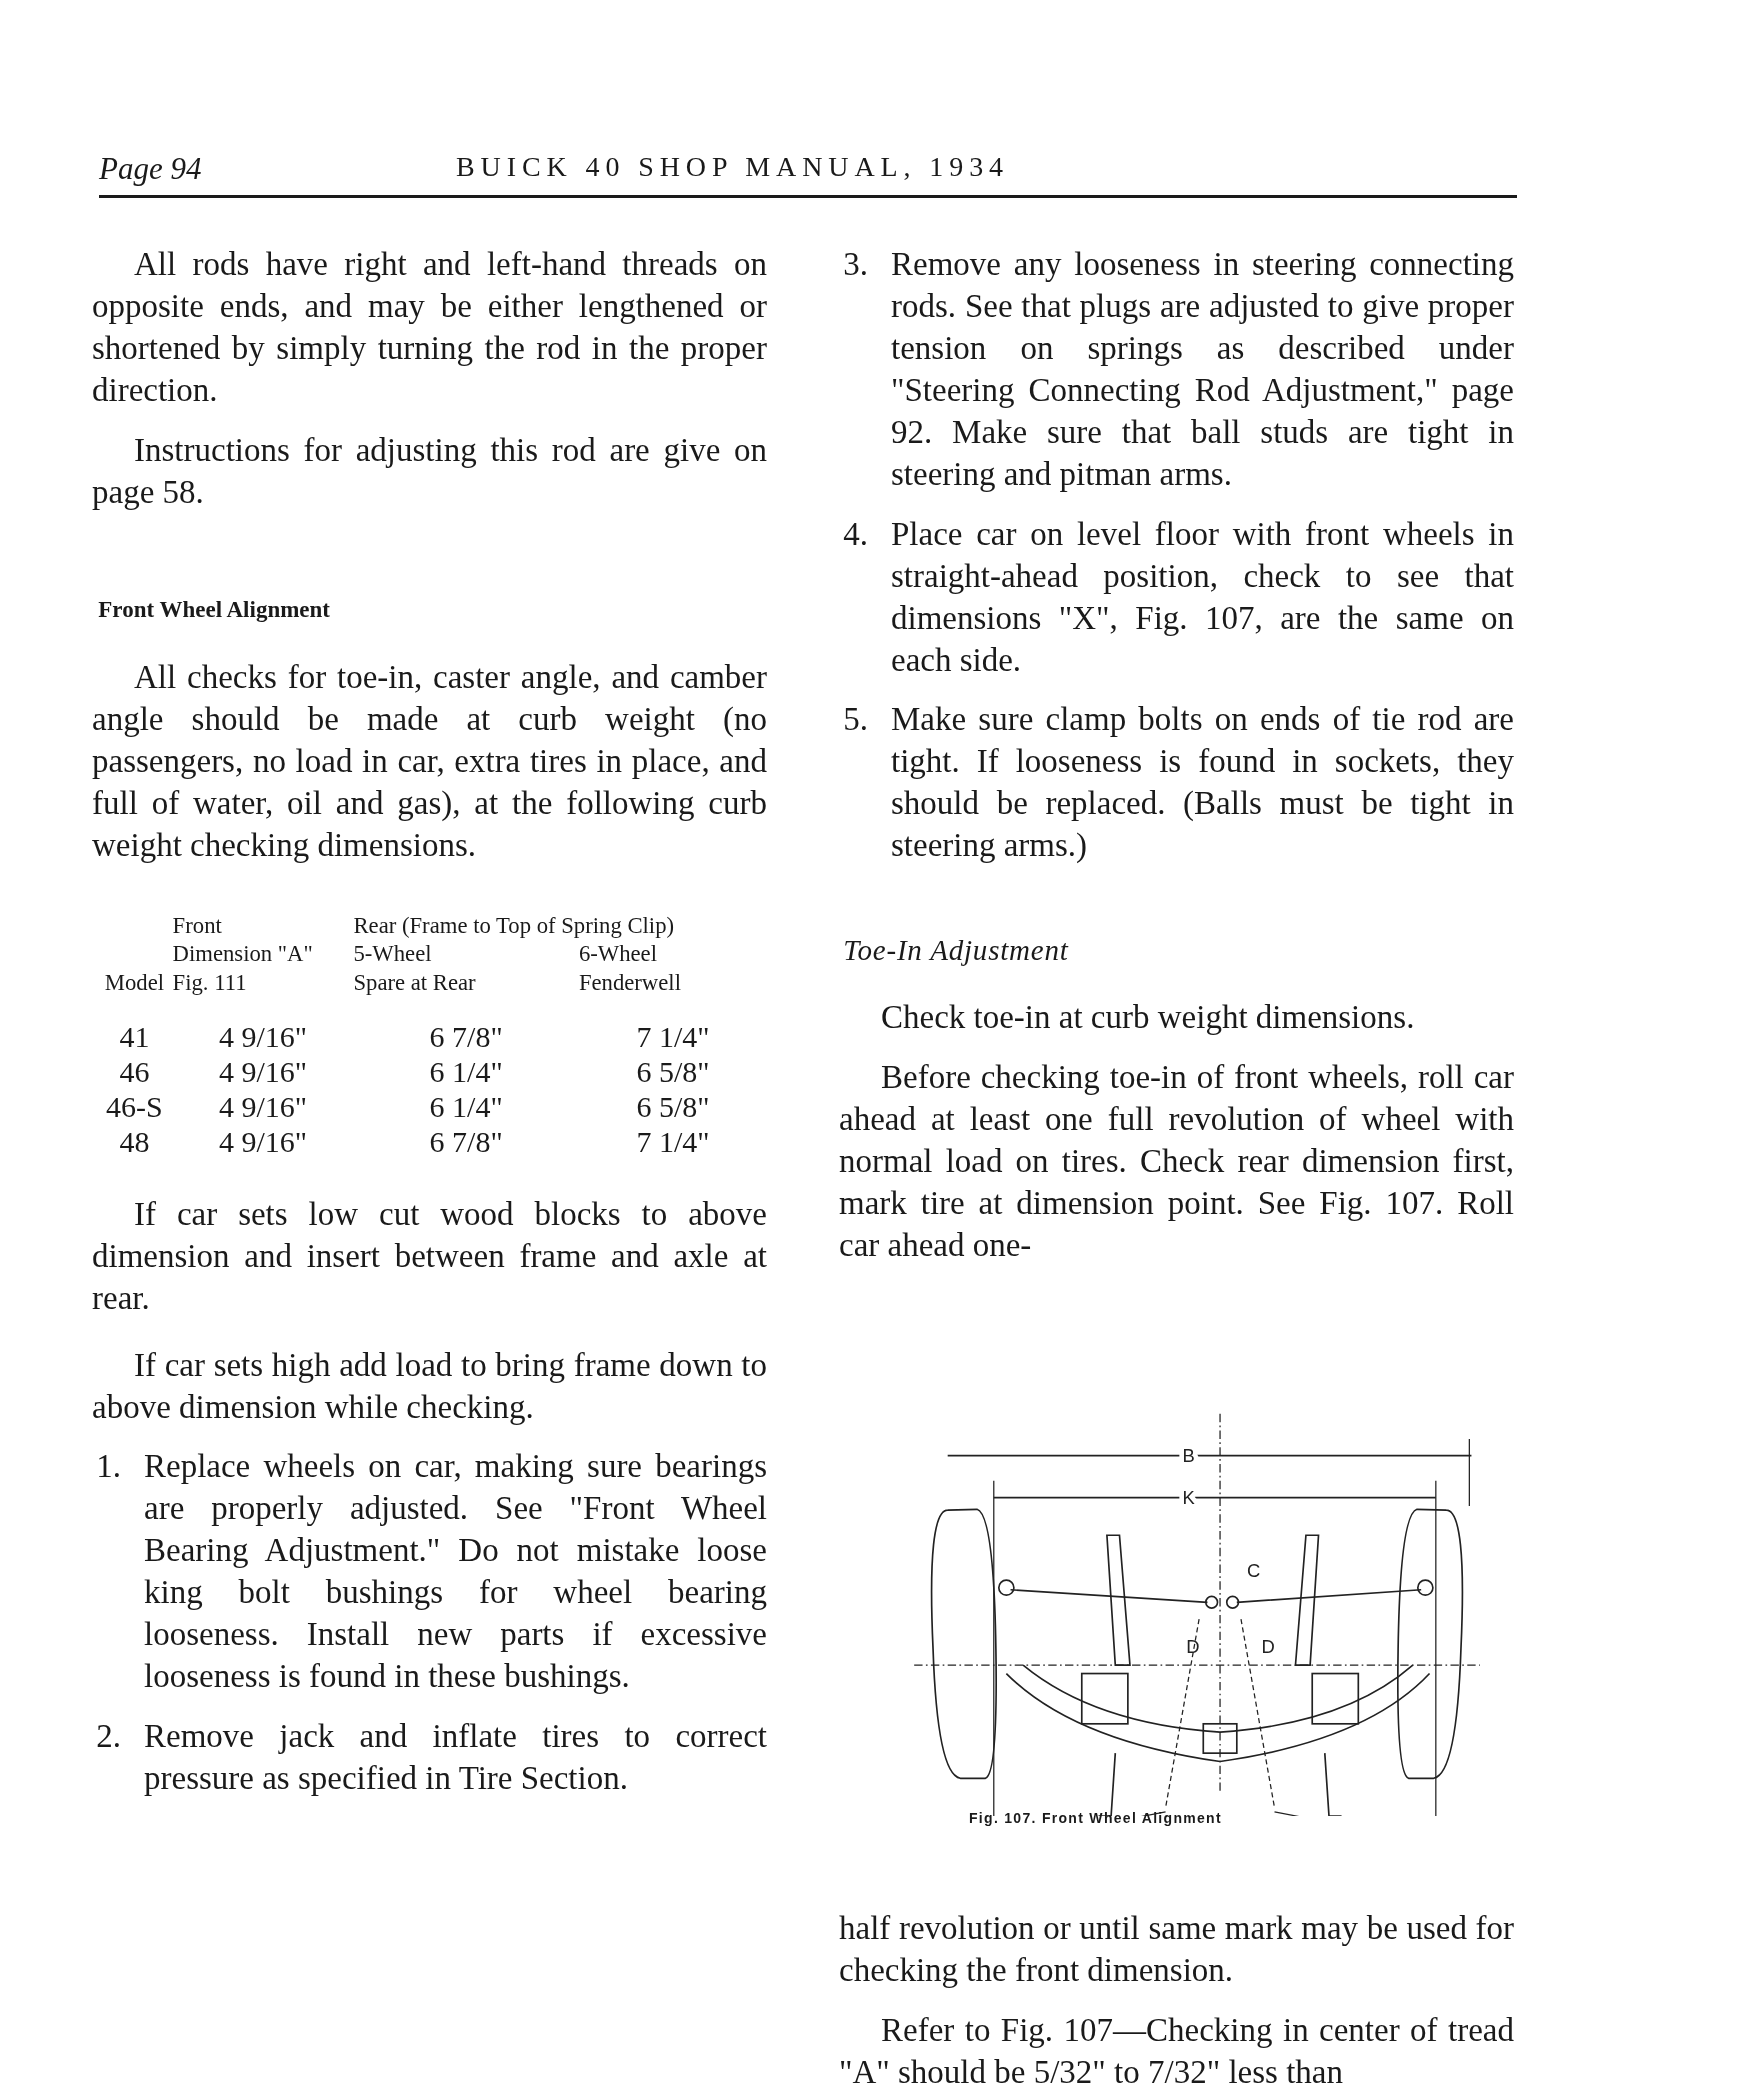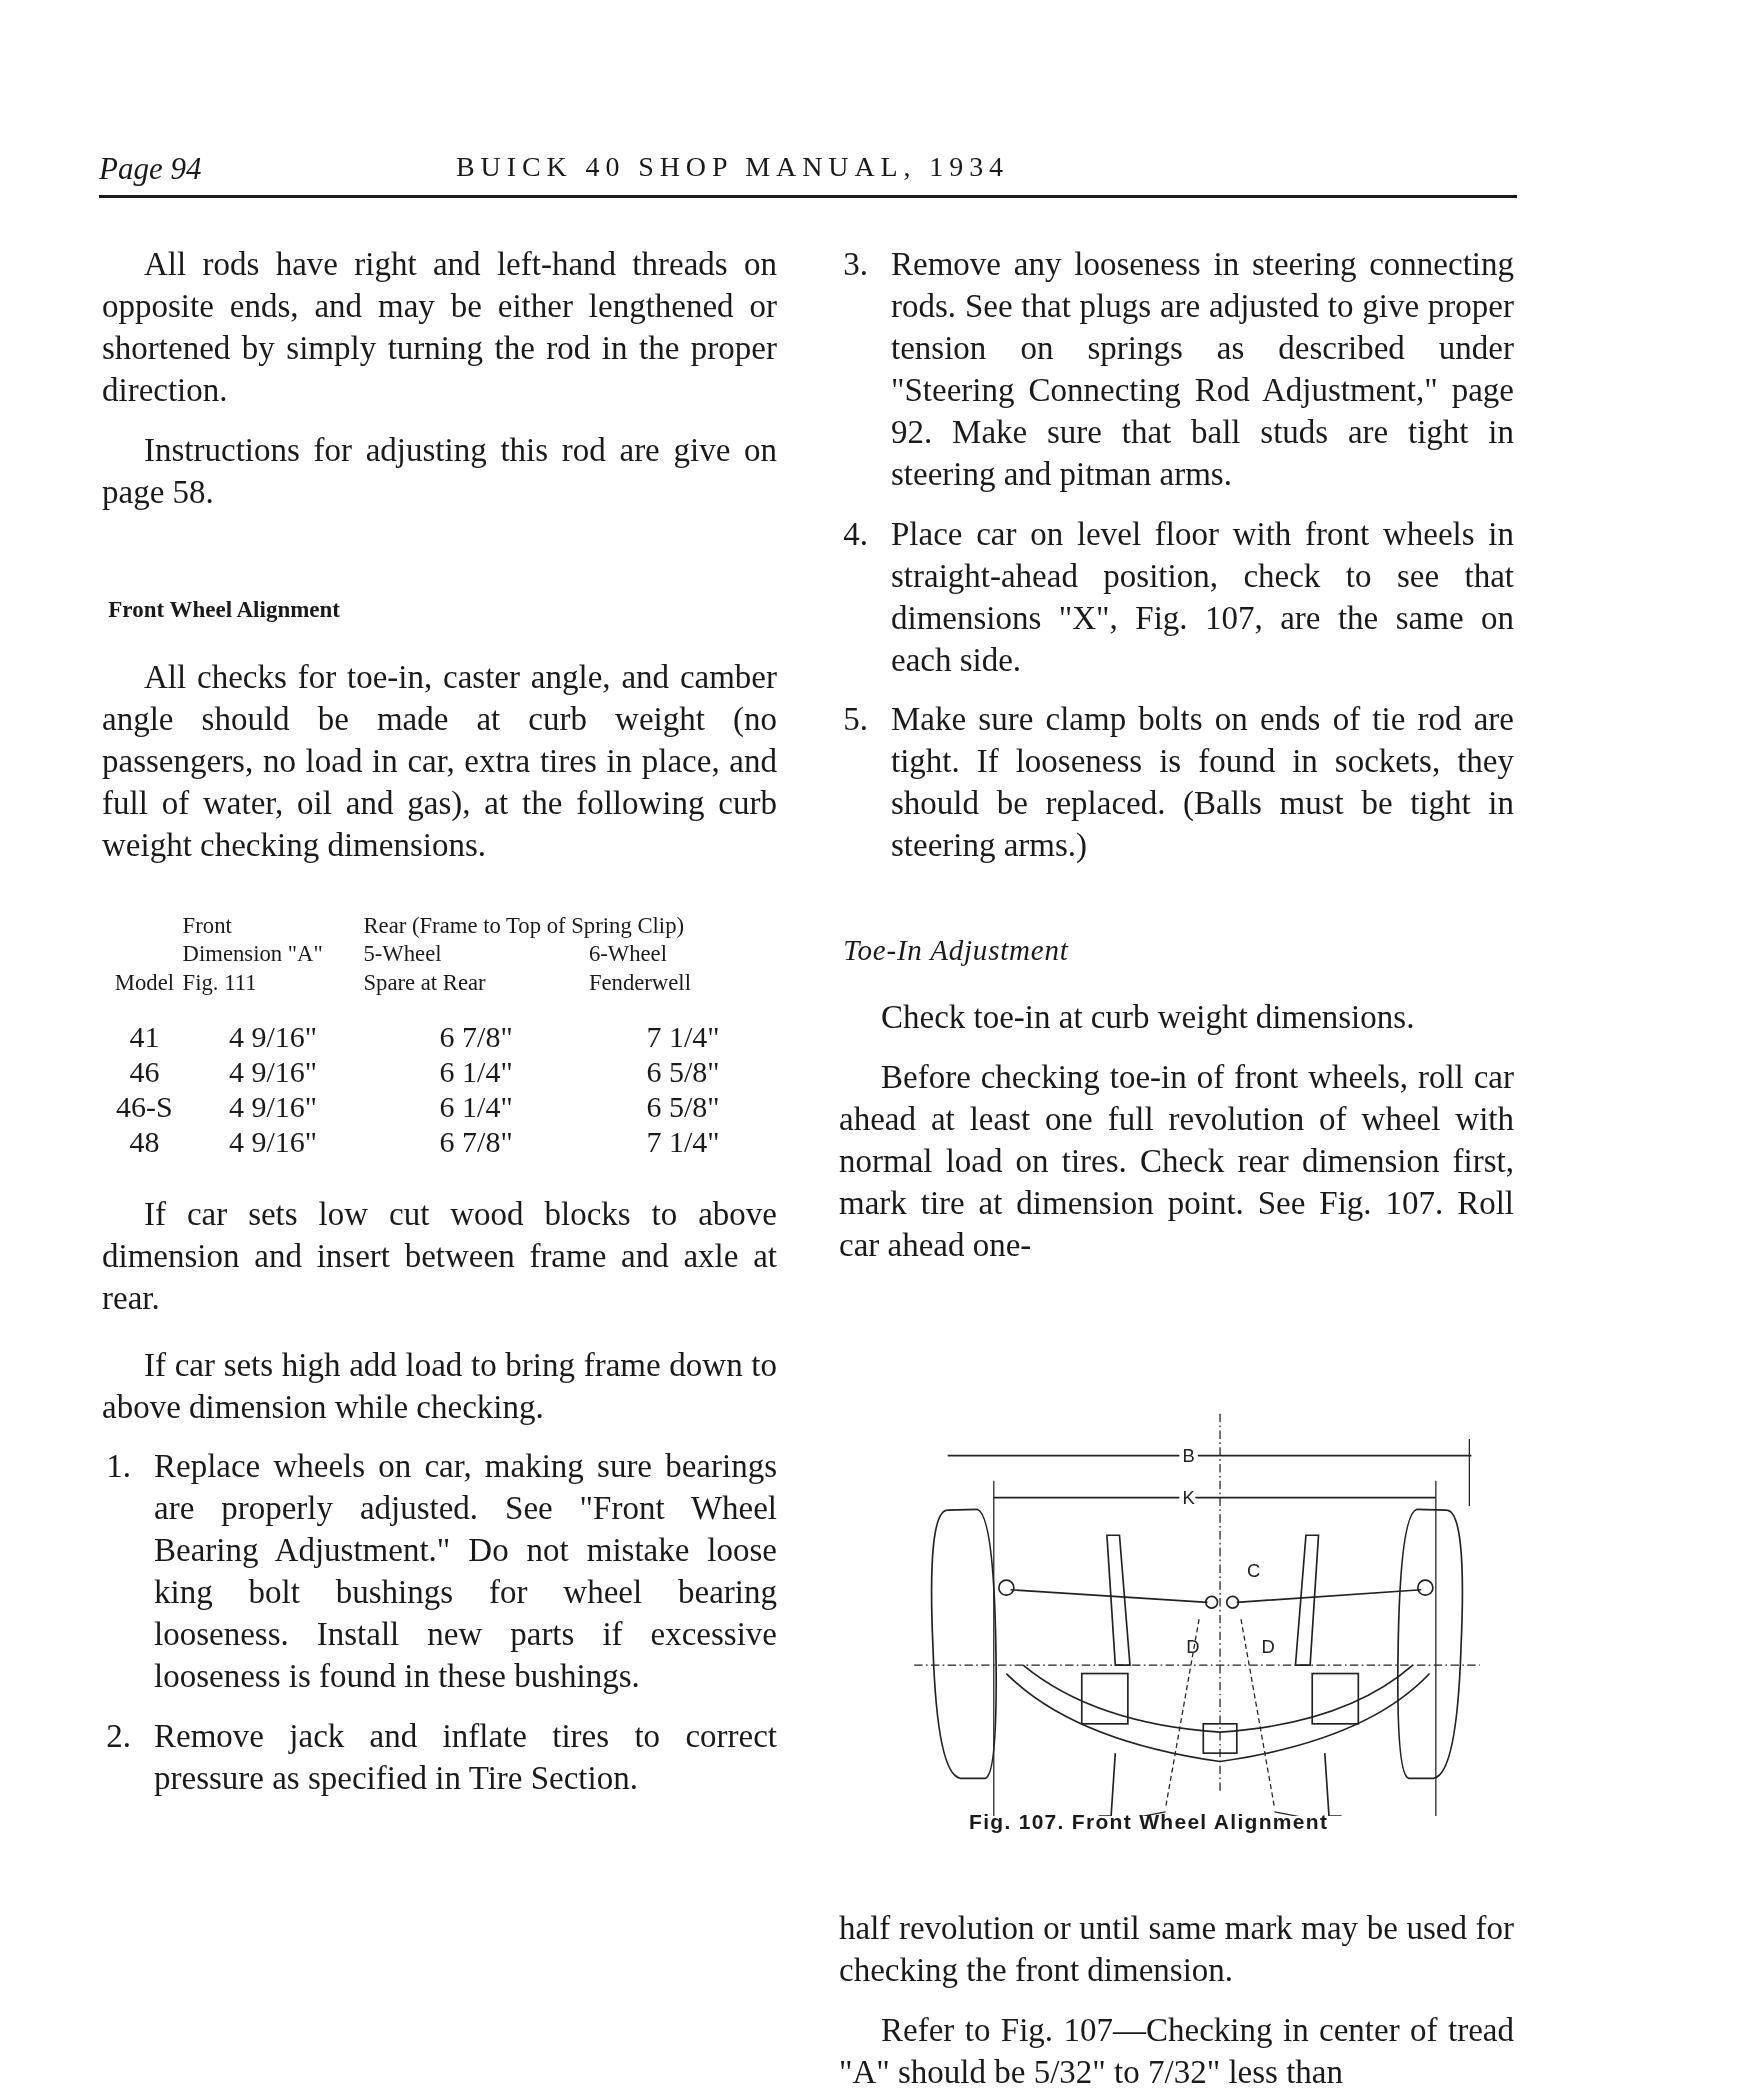--- a/index.html
+++ b/index.html
@@ -3,35 +3,35 @@
 <meta charset="utf-8">
 <style>
   html,body{margin:0;padding:0;background:#fff;}
   body{width:1754px;height:2185px;position:relative;overflow:hidden;color:#1a1a1a;
        font-family:"Liberation Serif","DejaVu Serif",serif;}
   .hdr{position:absolute;top:151px;left:99px;width:1418px;height:46px;}
   .hdr .pg{position:absolute;left:0;top:0;font-style:italic;font-size:31px;}
   .hdr .title{position:absolute;left:357px;top:0;font-size:28px;letter-spacing:5.9px;}
   .rule{position:absolute;top:195px;left:99px;width:1418px;height:2.9px;background:#1a1a1a;}
   .col{position:absolute;font-size:33px;line-height:42px;text-align:justify;}
-  .left{left:102px;top:243px;width:675px;}
+  .left{left:92px;top:243px;width:675px;}
   .right{left:839px;top:243px;width:675px;}
   p{margin:0 0 17.6px 0;}
   .ind{text-indent:42px;}
   h2{font-size:23px;font-weight:bold;margin:76px 0 25px 6.3px;}
   h3{font-size:29px;font-style:italic;font-weight:normal;margin:63px 0 25px 4.2px;letter-spacing:0.8px;}
   .li{position:relative;padding-left:52px;margin-bottom:17.6px;}
   .li .num{position:absolute;left:4.2px;top:0;}
   .li p{margin:0 0 17.6px 0;}
   table{border-collapse:collapse;font-size:22.7px;margin:46px 0 34px 4.2px;width:671px;}
   table th{font-weight:normal;line-height:28.5px;padding:0;}
   table td{font-size:30px;line-height:35px;text-align:center;padding:0;}
   table td.m,table th.m{text-align:center;}
   .fig{position:absolute;left:914px;top:1397px;width:566px;height:419px;}
-  .figcap{position:absolute;left:969px;top:1810px;font-size:21px;font-weight:bold;
+  .figcap{position:absolute;left:969px;top:1810px;font-size:14px;font-weight:bold;
           font-family:"Liberation Sans","DejaVu Sans",sans-serif;letter-spacing:1.3px;}
 </style>
 </head>
 <body>
 
 <div class="hdr">
   <span class="pg">Page 94</span>
   <span class="title">BUICK 40 SHOP MANUAL, 1934</span>
 </div>
 <div class="rule"></div>

